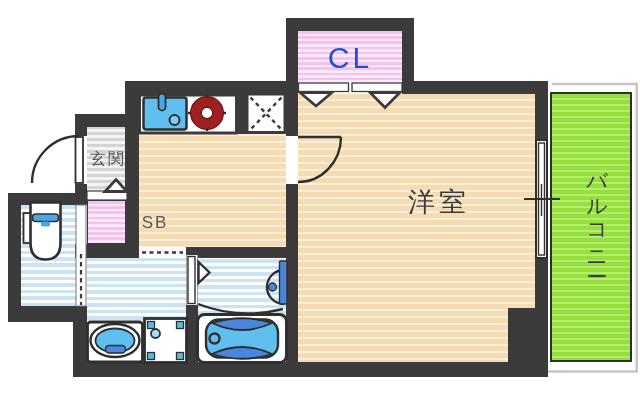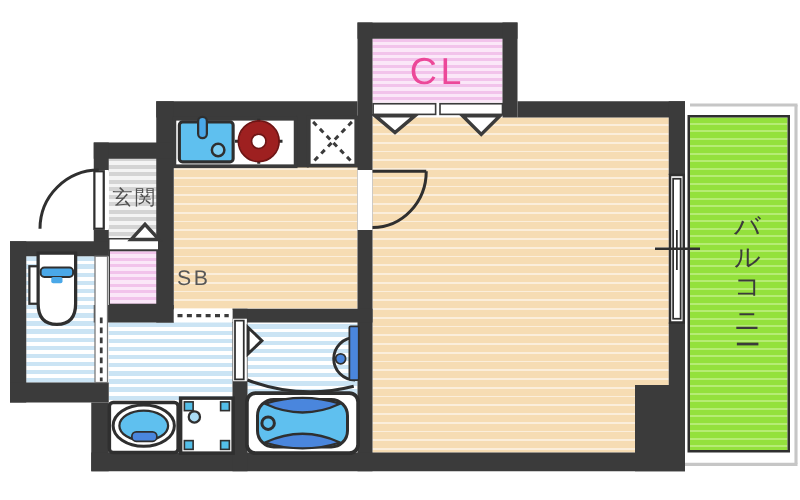--- a/index.html
+++ b/index.html
@@ -8,21 +8,21 @@
   .abs{position:absolute;box-sizing:border-box;}
   .wall{position:absolute;background:#3b3b3b;}
   
   .floor-beige{background:repeating-linear-gradient(180deg,#f6dcb3 0 5.5px,#fbeedb 5.5px 7px);}
   .floor-blue{background:repeating-linear-gradient(180deg,#cbe4f4 0 3.5px,#ffffff 3.5px 6.5px);}
   .floor-pink{background:repeating-linear-gradient(180deg,#f2c3eb 0 2.6px,#fbe7f8 2.6px 5.2px);}
   .floor-gray{background:repeating-linear-gradient(180deg,#d4d4d4 0 3px,#f4f4f4 3px 6px);}
   .floor-green{background:repeating-linear-gradient(180deg,#94e13c 0 4.2px,#b6ec74 4.2px 6px);
                border:2px solid #2f2f2f;}
   .label{position:absolute;color:#4a4a4a;white-space:pre;transform:translate(-50%,-50%);}
-  .lbl-cl{font-size:30px;letter-spacing:3px;color:#ec4899;}
+  .lbl-cl{font-size:30px;letter-spacing:3px;color:#1d4ed8;}
   .lbl-genkan{font-size:16px;letter-spacing:2px;color:#4f4f4f;font-family:Liberation Mono, monospace;}
   .lbl-sb{font-size:17px;letter-spacing:2px;color:#565656;}
   .lbl-room{font-size:27px;letter-spacing:4px;color:#3b3b3b;line-height:33px;text-align:center;}
   .lbl-balcony{position:absolute;writing-mode:vertical-rl;font-size:21px;letter-spacing:3px;
                color:#3b3b3b;transform:translateX(-50%);}
   svg{position:absolute;left:0;top:0;}
 </style>
 </head>
 <body>
 
@@ -171,17 +171,17 @@
       <rect x="147.5" y="352.5" width="7" height="7" fill="#53bee8" stroke="#2f2f2f" stroke-width="1.3"></rect>
       <rect x="176.5" y="352.5" width="7" height="7" fill="#53bee8" stroke="#2f2f2f" stroke-width="1.3"></rect>
       <circle cx="155.5" cy="333.5" r="4.5" fill="#aadcf5" stroke="#2f2f2f" stroke-width="1.8"></circle>
     </g>
   </svg>
 
   <div class="label lbl-cl" style="left:350px;top:58px;">CL</div>
   <div class="label lbl-genkan" style="left:108px;top:159px;">玄関</div>
   <div class="label lbl-sb" style="left:107px;top:223px;margin-left:48px;">SB</div>
   <div class="label lbl-room" style="left:416px;top:219px;">
-    <br>
+    <span>洋室</span><br>
   </div>
   <div class="lbl-balcony" style="left:597px;top:157px;">バルコニー</div>
 
 </div>
 
 </body></html>

